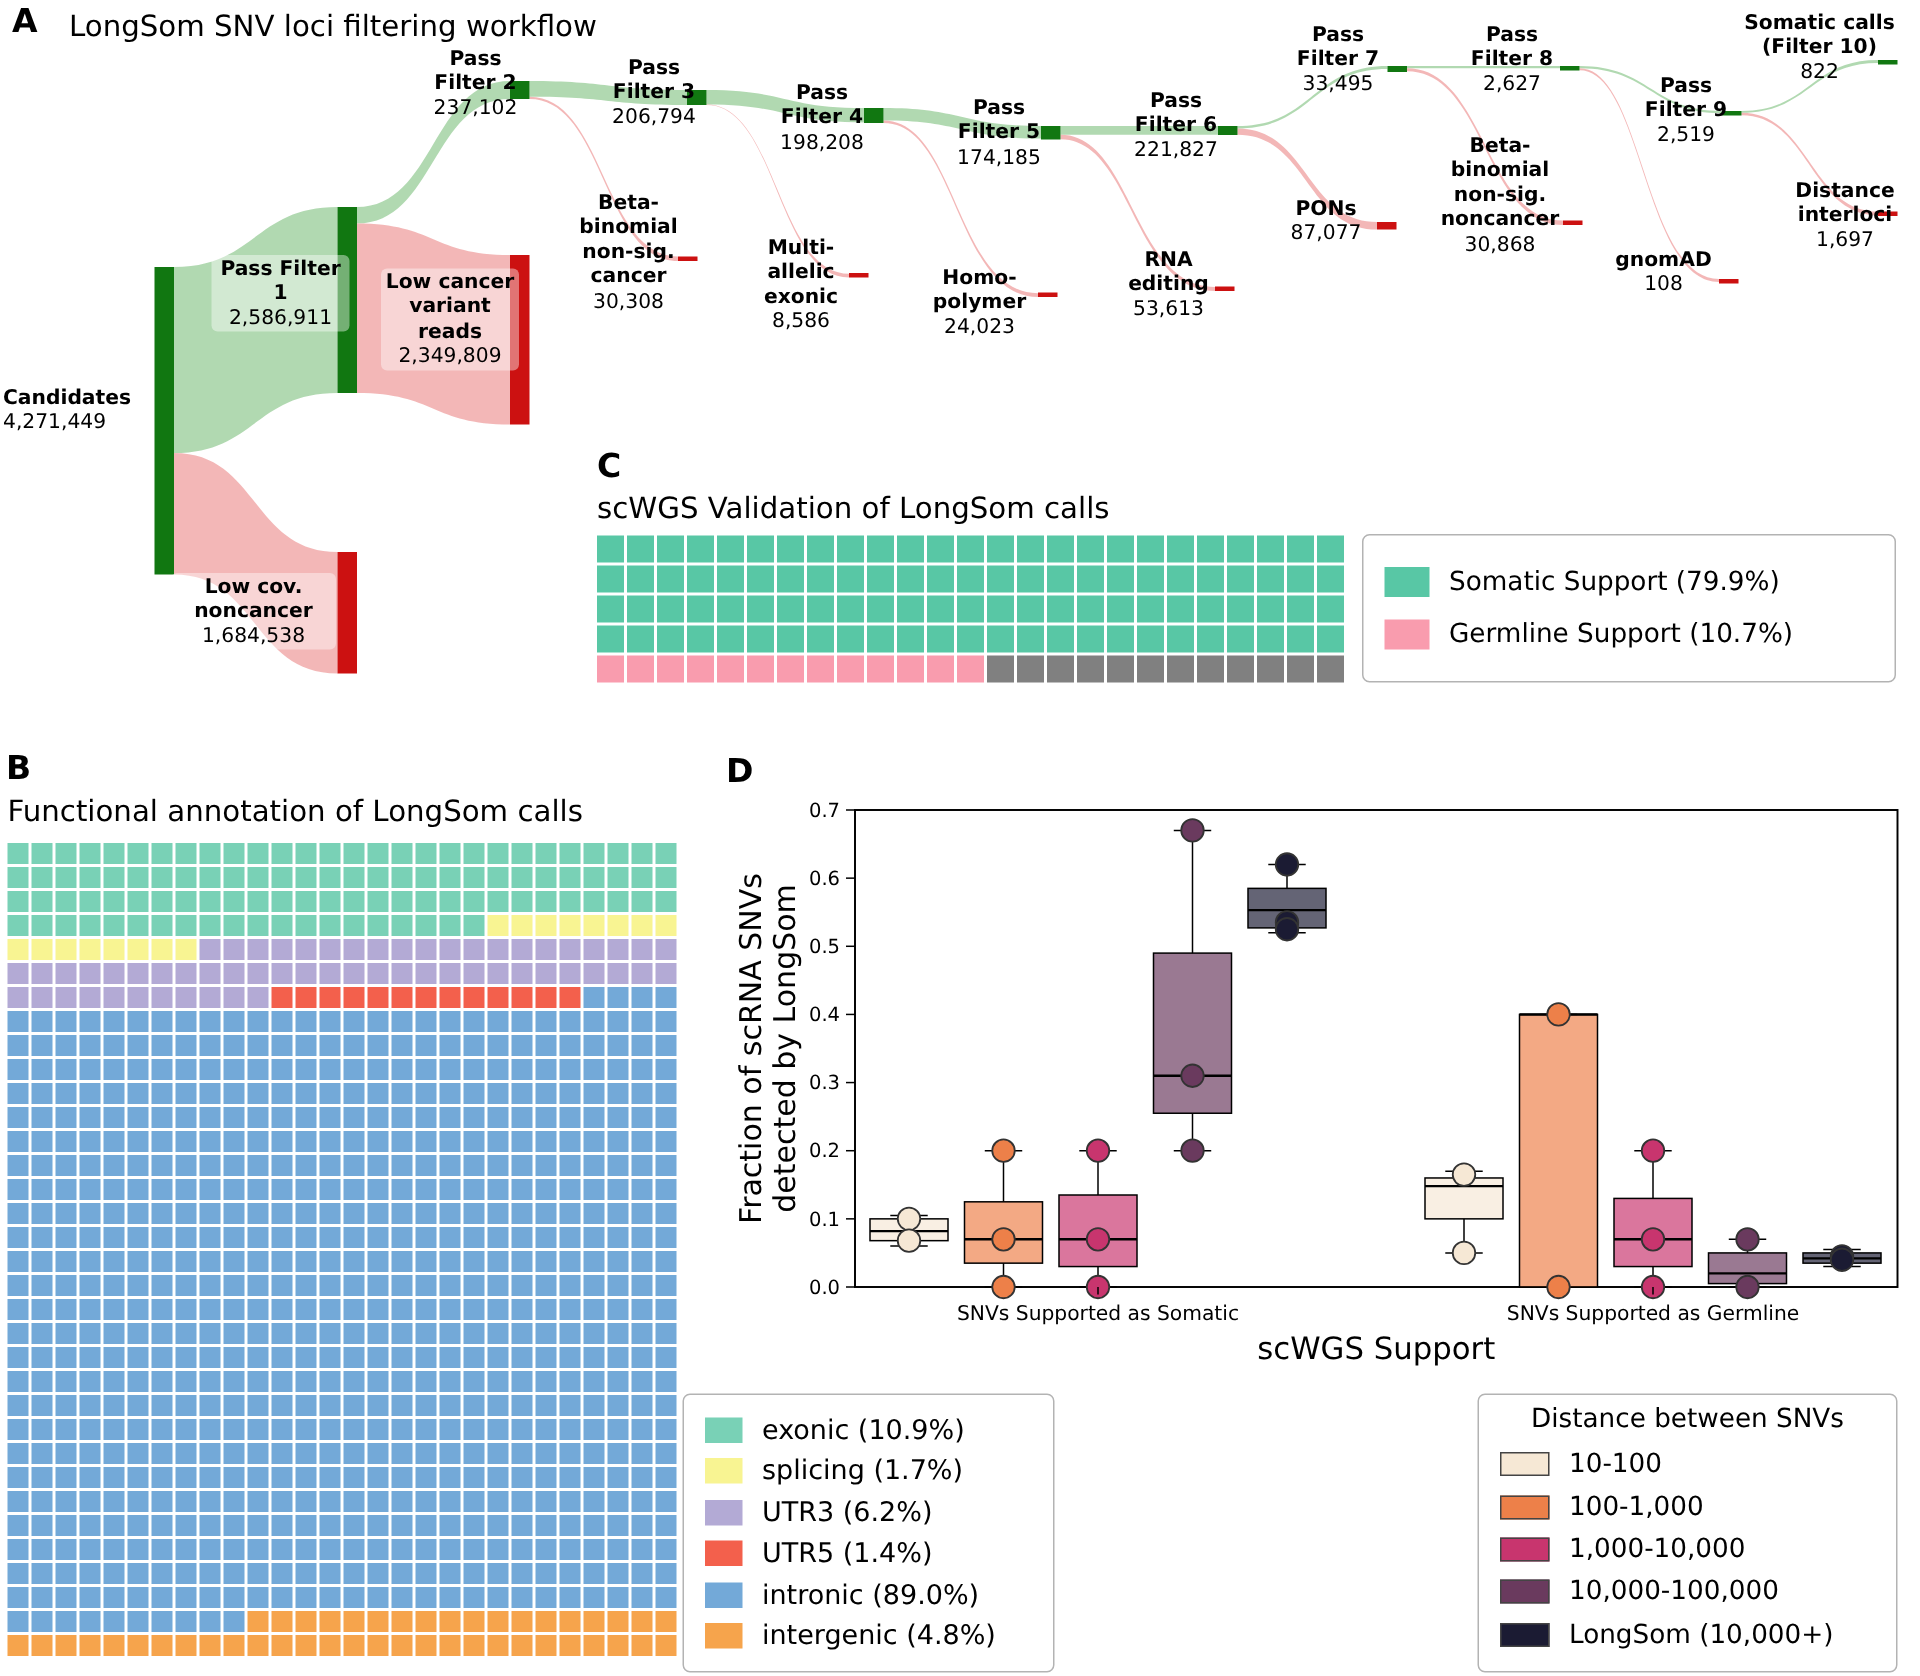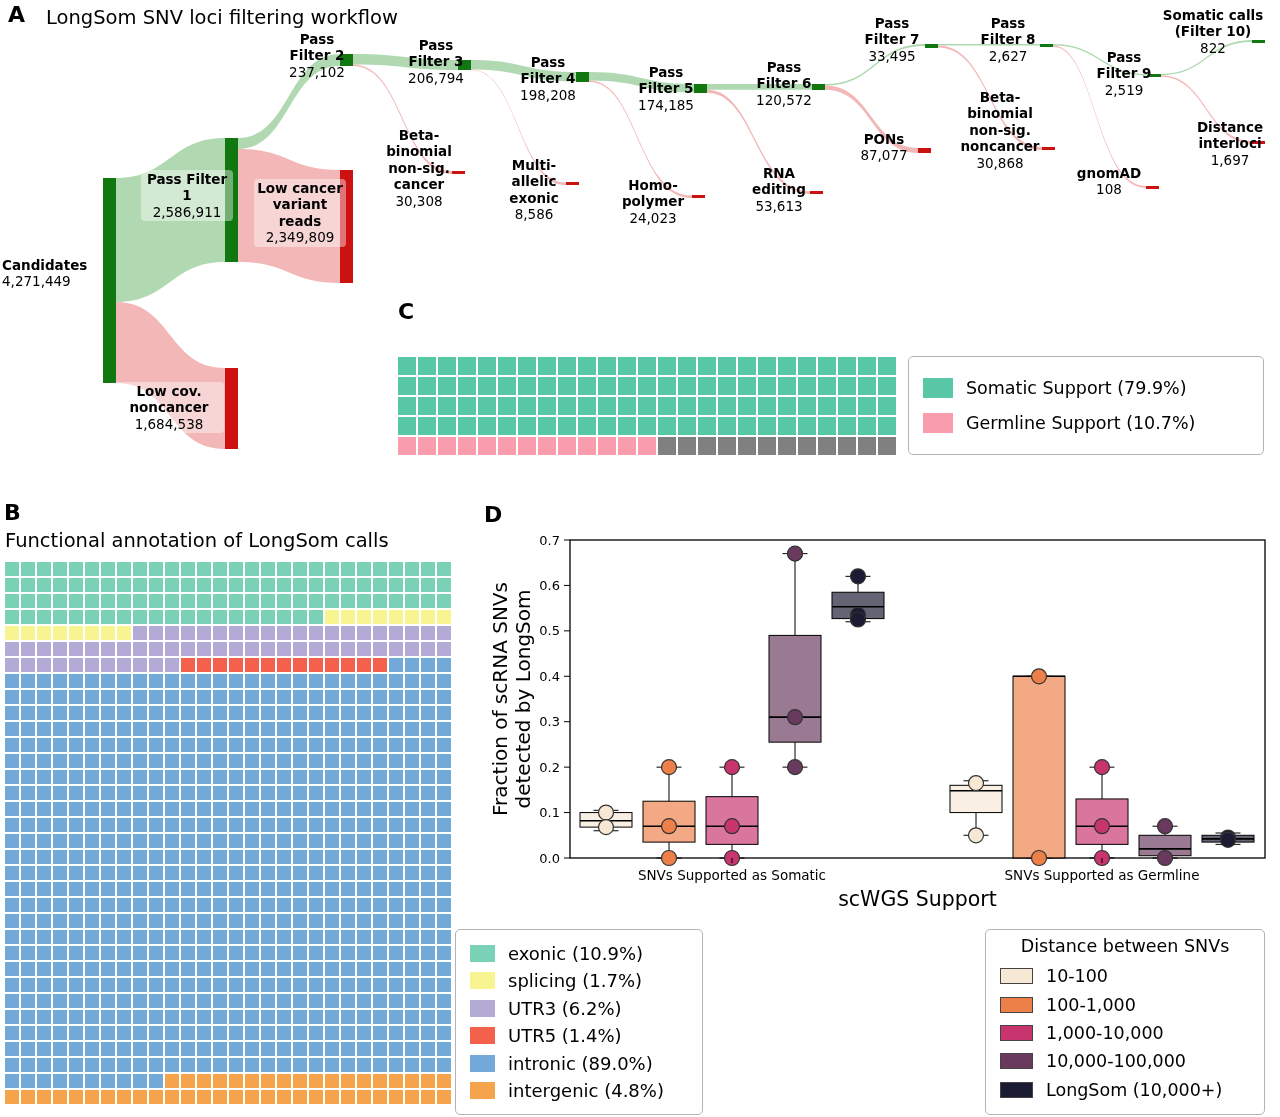--- a/index.html
+++ b/index.html
@@ -126,21 +126,21 @@
   <div class="sk-label" style="left:629px;top:64px;width:74px">
     <span class="nm">Pass Filter 5</span>
     <span class="val">174,185</span>
   </div>
   <div class="sk-label" style="left:615px;top:177px;width:76px">
     <span class="nm">Homo-polymer</span>
     <span class="val">24,023</span>
   </div>
   <div class="sk-label" style="left:747px;top:59px;width:74px">
     <span class="nm">Pass Filter 6</span>
-    <span class="val">120,572</span>
+    <span class="val">221,827</span>
   </div>
   <div class="sk-label" style="left:749px;top:165px;width:60px">
     <span class="nm">RNA editing</span>
     <span class="val">53,613</span>
   </div>
   <div class="sk-label" style="left:855px;top:15px;width:74px">
     <span class="nm">Pass Filter 7</span>
     <span class="val">33,495</span>
   </div>
   <div class="sk-label" style="left:851px;top:131px;width:66px">
@@ -166,20 +166,21 @@
   <div class="sk-label" style="left:1154px;top:7px;width:118px">
     <span class="nm">Somatic calls (Filter 10)</span>
     <span class="val">822</span>
   </div>
   <div class="sk-label" style="left:1188px;top:119px;width:84px">
     <span class="nm">Distance interloci</span>
     <span class="val">1,697</span>
   </div>
 
   <span class="panel-letter" style="left:398px;top:299px">C</span>
+  <span class="fig-title" style="left:398px;top:327px">scWGS Validation of LongSom calls</span>
   <div class="waffle" style="left: 398px; top: 357px; width: 498px; height: 98px; grid-template-columns: repeat(25, 1fr); grid-template-rows: repeat(5, 1fr);">
       <div class="wcell" style="background: rgb(88, 199, 165);"></div>
       <div class="wcell" style="background: rgb(88, 199, 165);"></div>
       <div class="wcell" style="background: rgb(88, 199, 165);"></div>
       <div class="wcell" style="background: rgb(88, 199, 165);"></div>
       <div class="wcell" style="background: rgb(88, 199, 165);"></div>
       <div class="wcell" style="background: rgb(88, 199, 165);"></div>
       <div class="wcell" style="background: rgb(88, 199, 165);"></div>
       <div class="wcell" style="background: rgb(88, 199, 165);"></div>
       <div class="wcell" style="background: rgb(88, 199, 165);"></div>

